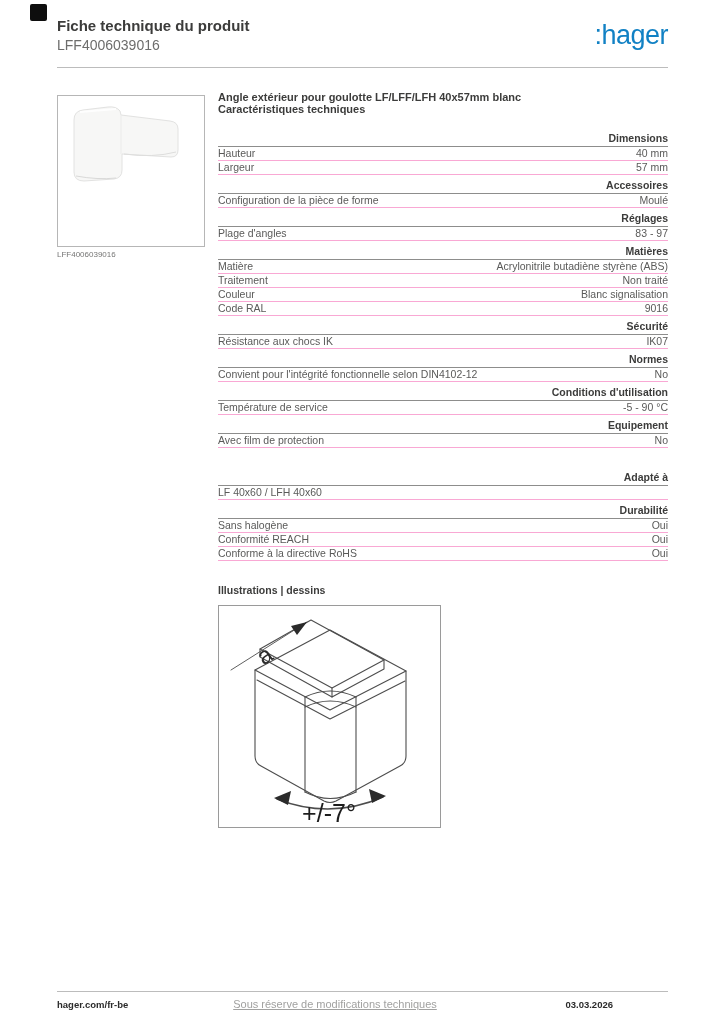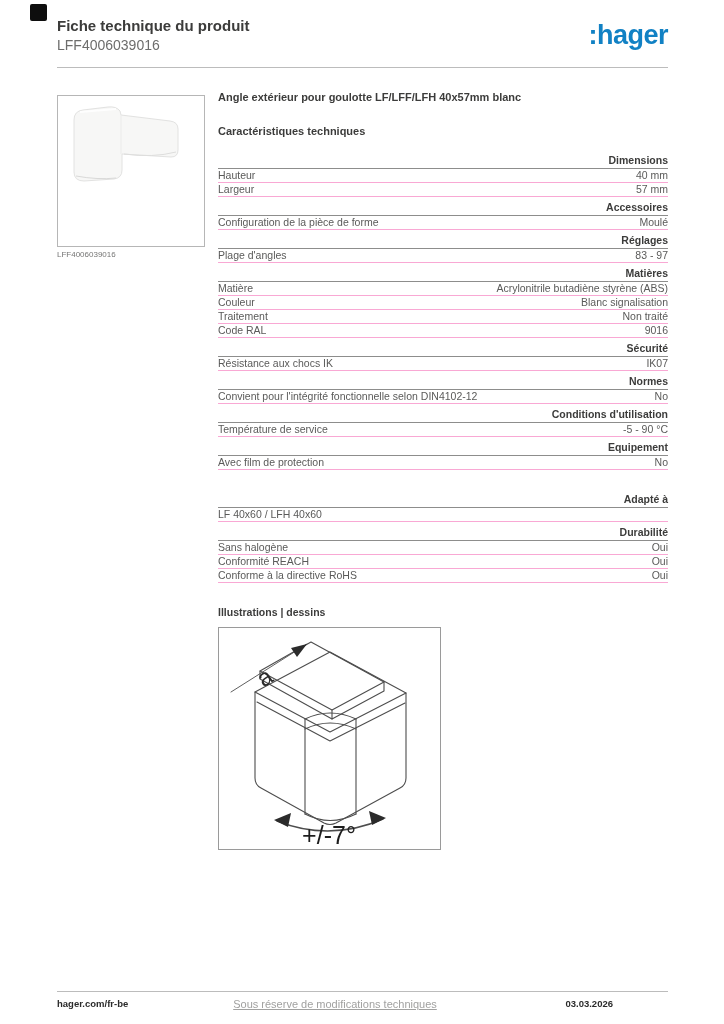--- a/index.html
+++ b/index.html
@@ -6,44 +6,44 @@
   .page {
     position:relative; width:724px; height:1024px; margin:0 auto;
     background:#ffffff; overflow:hidden;
     font-family:"Liberation Sans", sans-serif;
     -webkit-font-smoothing:antialiased;
   }
   .corner-mark { position:absolute; left:30px; top:4px; width:17px; height:17px; background:#0e0e0e; border-radius:2px; }
 
   .doc-title { position:absolute; left:57px; top:17px; font-size:15px; font-weight:bold; color:#3c3c3b; }
   .doc-ref   { position:absolute; left:57px; top:37px; font-size:14px; color:#6d6d6c; }
-  .logo      { position:absolute; right:56px; top:20px; font-size:27px; font-weight:bold; letter-spacing:-0.5px; }
+  .logo      { position:absolute; right:56px; top:20px; font-size:27px; font-weight:normal; letter-spacing:-0.5px; }
   .header-rule { position:absolute; left:57px; top:67px; width:611px; height:1px; background:#bcbcbc; }
 
   .product-box { position:absolute; left:57px; top:95px; width:146px; height:150px; border:1px solid #b6b6b6; background:#fff; }
   .product-caption { position:absolute; left:57px; top:250px; font-size:8px; color:#767675; }
 
   .right-col { position:absolute; left:218px; top:91px; width:450px; }
   .product-title { font-size:11px; line-height:12px; font-weight:bold; color:#3c3c3b; }
-  .section-title { margin-top:22px; font-size:11px; line-height:12px; font-weight:bold; color:#3c3c3b; }
+  .section-title { font-size:11px; line-height:12px; font-weight:bold; color:#3c3c3b; }
   .groups { margin-top:18px; }
   .group { margin-top:5px; }
   .group:first-child { margin-top:0; }
   .group.gap-before { margin-top:24px; }
   .group-header { font-size:10.5px; line-height:11px; font-weight:bold; color:#3c3c3b; padding-bottom:2px; border-bottom:1px solid #8d8d8c;text-align:right; }
   .row { display:flex; justify-content:space-between; align-items:baseline;
          font-size:10.5px; line-height:11px; color:#5a5a59; padding:1px 0; border-bottom:1px solid #f9a8d4; }
   .row .lbl { text-align:left; padding-right:8px; }
   .row .val { text-align:right; white-space:nowrap; }
 
   .illus-title { margin-top:24px; font-size:10.5px; line-height:11px; font-weight:bold; color:#3c3c3b; }
   .illus-box { margin-top:9px; width:221px; height:221px; border:1px solid #9a9a9a; background:#fff; }
 
   .footer-rule { position:absolute; left:57px; top:991px; width:611px; height:1px; background:#bcbcbc; }
-  .footer { position:absolute; left:57px; top:998px; width:556px; display:flex; align-items:flex-start; }
+  .footer { position:absolute; left:57px; top:998px; width:556px; display:flex; align-items:center; }
   .footer .f-left  { flex:1; text-align:left;  font-size:9.5px; font-weight:bold; color:#2b2b2b; }
   .footer .f-center{ flex:2; text-align:center; font-size:11px; color:#a1a1a0;text-decoration:underline; }
   .footer .f-right { flex:1; text-align:right; font-size:9.5px; font-weight:bold; color:#2b2b2b; }
 </style>
 </head>
 <body>
 
 <div class="page">
 
   <div class="corner-mark"></div>
@@ -94,26 +94,26 @@
             <span class="val">83 - 97</span>
           </div>
         </div>
         <div class="group">
           <div class="group-header">Matières</div>
           <div class="row">
             <span class="lbl">Matière</span>
             <span class="val">Acrylonitrile butadiène styrène (ABS)</span>
           </div>
           <div class="row">
+            <span class="lbl">Traitement</span>
+            <span class="val">Non traité</span>
+          </div>
+          <div class="row">
             <span class="lbl">Couleur</span>
             <span class="val">Blanc signalisation</span>
-          </div>
-          <div class="row">
-            <span class="lbl">Traitement</span>
-            <span class="val">Non traité</span>
           </div>
           <div class="row">
             <span class="lbl">Code RAL</span>
             <span class="val">9016</span>
           </div>
         </div>
         <div class="group">
           <div class="group-header">Sécurité</div>
           <div class="row">
             <span class="lbl">Résistance aux chocs IK</span>

